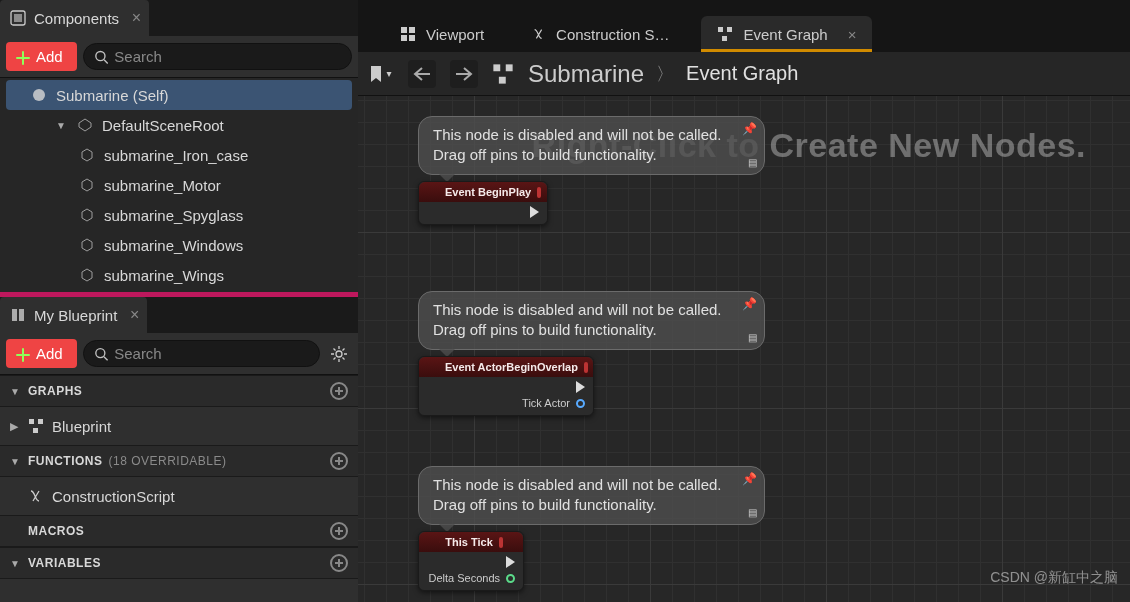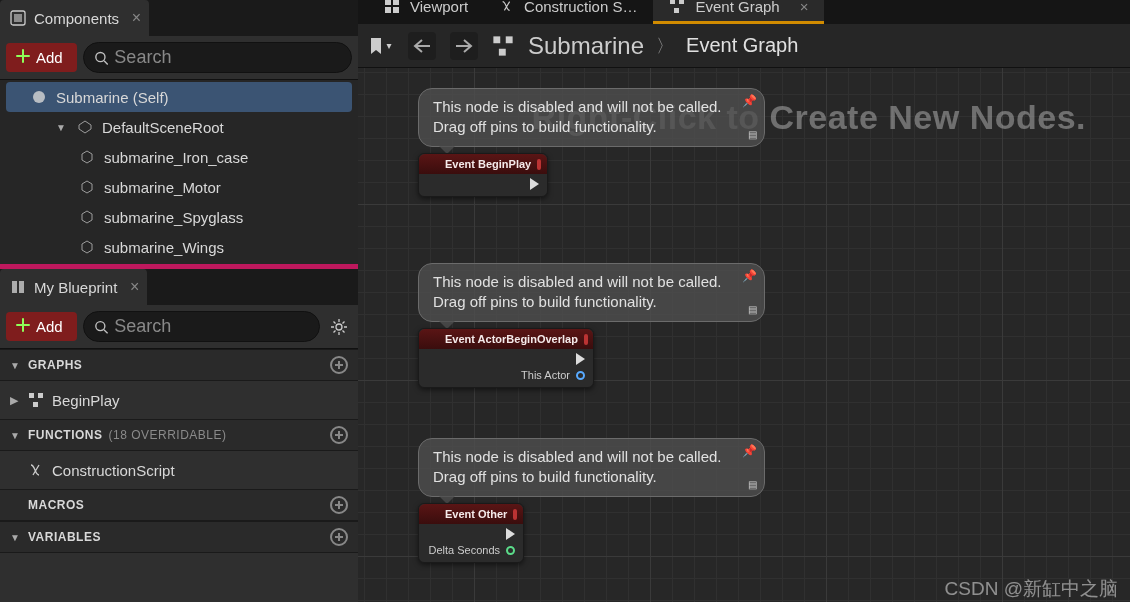--- a/index.html
+++ b/index.html
@@ -6,24 +6,24 @@
 body { background: #1a1a1a; color: #c0c0c0; width: 1130px; height: 602px; overflow: hidden; display: flex; }
 
 
 .left { width: 358px; display: flex; flex-direction: column; background: #262626; }
 
 .panel-tabs { height: 36px; display: flex; align-items: center; background: #1a1a1a; }
 .panel-tab { display: flex; align-items: center; height: 36px; padding: 0 30px 0 10px; background: #2f2f2f; border-radius: 4px 4px 0 0; position: relative; gap: 8px; color: #d8d8d8; font-size: 15px; }
 .panel-tab .close { position: absolute; right: 8px; top: 9px; font-size: 16px; color: #888; }
 
 .toolbar-row { display: flex; align-items: center; gap: 6px; padding: 6px; background: #2f2f2f; border-bottom: 1px solid #111; }
-.add-btn { display: flex; align-items: flex-start; gap: 6px; background: #7f1d1d; border-radius: 4px; padding: 6px 14px 6px 10px; color: #fff; font-size: 15px; }
+.add-btn { display: flex; align-items: flex-end; gap: 6px; background: #ef4444; border-radius: 4px; padding: 6px 14px 6px 10px; color: #fff; font-size: 15px; }
 .add-btn svg { width: 14px; height: 14px; }
 .search-wrap { flex: 1; display: flex; align-items: center; background: #1a1a1a; border: 1px solid #111; border-radius: 16px; padding: 4px 10px; gap: 6px; }
-.search-wrap input { background: none; border: none; outline: none; color: #c0c0c0; font-size: 18px; width: 100%; }
+.search-wrap input { background: none; border: none; outline: none; color: #c0c0c0; font-size: 15px; width: 100%; }
 .search-wrap input::placeholder { color: #888; }
 .gear-btn { width: 26px; height: 26px; display: flex; align-items: center; justify-content: center; color: #c0c0c0; }
 
 .tree { background: #262626; flex: 0 0 auto; padding: 2px 0; }
 .tree-row { display: flex; align-items: center; height: 30px; padding-left: 24px; gap: 8px; font-size: 15px; color: #d8d8d8; }
 .tree-row.selected { background: #3b5473; margin: 0 6px; border-radius: 4px; }
 .tree-row .indent1 { width: 24px; display: inline-block; }
 .tree-row .indent2 { width: 46px; display: inline-block; }
 .expander { width: 12px; color: #aaa; font-size: 10px; }
 .comp-icon { width: 18px; height: 18px; display: inline-flex; align-items: center; justify-content: center; opacity: .8; }
@@ -39,21 +39,21 @@
 .section-hdr .plus-circle::before { left: 3px; right: 3px; top: 6px; height: 2px; }
 .section-hdr .plus-circle::after { top: 3px; bottom: 3px; left: 6px; width: 2px; }
 
 .section-body { padding: 4px 0; }
 .section-item { display: flex; align-items: center; height: 30px; padding-left: 10px; gap: 8px; font-size: 15px; color: #d8d8d8; }
 .section-item .exp { width: 10px; color: #aaa; font-size: 11px; }
 
 
 .right { flex: 1; display: flex; flex-direction: column; background: #1a1a1a; position: relative; }
 
-.top-tabs { height: 24px; display: flex; align-items: flex-end; background: #151515; gap: 0; }
+.top-tabs { height: 52px; display: flex; align-items: flex-end; background: #151515; gap: 16px; }
 .top-tab { display: flex; align-items: center; gap: 10px; height: 36px; padding: 0 16px; color: #ccc; font-size: 15px; border-radius: 6px 6px 0 0; position: relative; }
 .top-tab.active { background: #2a2a2a; }
 .top-tab.active::after { content: ""; position: absolute; left: 0; right: 0; bottom: 0; height: 3px; background: #d18b00; }
 .top-tab .close { margin-left: 10px; color: #888; font-size: 15px; }
 
 .crumb-bar { height: 44px; background: #262626; display: flex; align-items: center; padding: 0 8px; gap: 14px; border-bottom: 1px solid #111; }
 .crumb-icon { width: 28px; height: 28px; display: flex; align-items: center; justify-content: center; color: #ccc; }
 .nav-arrow { width: 28px; height: 28px; display: flex; align-items: center; justify-content: center; color: #aaa; background: #1e1e1e; border-radius: 4px; }
 .crumb-text { display: flex; align-items: center; gap: 12px; font-size: 18px; color: #ccc; }
 .crumb-sep { color: #888; }
@@ -90,21 +90,21 @@
 .out-pin.green { border-color: #5bdc8a; }
 
 
 .bubble.b1 { left: 60px; top: 20px; }
 .bubble.b2 { left: 60px; top: 195px; }
 .bubble.b3 { left: 60px; top: 370px; }
 .node.n1 { left: 60px; top: 85px; width: 130px; }
 .node.n2 { left: 60px; top: 260px; width: 176px; }
 .node.n3 { left: 60px; top: 435px; width: 106px; }
 
-.watermark { position: absolute; right: 12px; bottom: 0; color: rgba(230,230,230,.55); font-size: 19px; }
+.watermark { position: absolute; right: 12px; bottom: 15px; color: rgba(230,230,230,.55); font-size: 14px; }
 </style>
 </head>
 <body>
 
 <div class="left">
 
   <div class="panel-tabs">
     <div class="panel-tab">
       <svg width="16" height="16" viewBox="0 0 16 16">
           <rect x="1" y="1" width="14" height="14" rx="2" fill="none" stroke="#ccc" stroke-width="1.3"></rect>
@@ -169,20 +169,29 @@
         <span>submarine_Motor</span>
       </div>
     <div class="tree-row">
         <span class="indent2"></span>
         <span class="comp-icon">
           <svg width="14" height="14" viewBox="0 0 14 14">
             <path d="M2 4l5-3 5 3v6l-5 3-5-3z" fill="none" stroke="#bbb"></path>
           </svg>
         </span>
         <span>submarine_Spyglass</span>
+      </div>
+    <div class="tree-row">
+        <span class="indent2"></span>
+        <span class="comp-icon">
+          <svg width="14" height="14" viewBox="0 0 14 14">
+            <path d="M2 4l5-3 5 3v6l-5 3-5-3z" fill="none" stroke="#bbb"></path>
+          </svg>
+        </span>
+        <span>submarine_Windows</span>
       </div>
     <div class="tree-row">
         <span class="indent2"></span>
         <span class="comp-icon">
           <svg width="14" height="14" viewBox="0 0 14 14">
             <path d="M2 4l5-3 5 3v6l-5 3-5-3z" fill="none" stroke="#bbb"></path>
           </svg>
         </span>
         <span>submarine_Wings</span>
       </div>
@@ -228,21 +237,21 @@
       <div class="plus-circle"></div>
     </div>
     <div class="section-body">
       <div class="section-item">
         <span class="exp">▶</span>
         <svg width="16" height="16" viewBox="0 0 16 16">
             <rect x="1" y="1" width="5" height="5" fill="#ccc"></rect>
             <rect x="10" y="1" width="5" height="5" fill="#ccc"></rect>
             <rect x="5" y="10" width="5" height="5" fill="#ccc"></rect>
           </svg>
-        <span>BeginPlay</span>
+        <span>Blueprint</span>
       </div>
     </div>
 
     <div class="section-hdr">
       <div class="left-h">
           <span class="expander">▼</span>
           <span class="title">FUNCTIONS</span>
           <span class="sub">(18 OVERRIDABLE)</span>
         </div>
       <div class="plus-circle"></div>
@@ -369,38 +378,38 @@
             <path d="M1 7l6-6 6 6-6 6z" fill="#d44"></path>
           </svg>
         <span class="title">Event ActorBeginOverlap</span>
         <span class="stop"></span>
       </div>
       <div class="node-body">
         <div class="node-row">
             <span class="exec-pin"></span>
           </div>
         <div class="node-row">
-            <span>This Actor</span>
+            <span>Tick Actor</span>
             <span class="out-pin"></span>
           </div>
       </div>
     </div>
 
     <div class="bubble b3">
       <div>This node is disabled and will not be called.</div>
       <div>Drag off pins to build functionality.</div>
       <span class="pin">📌</span>
       <span class="snow">▤</span>
     </div>
     <div class="node n3">
       <div class="node-hdr">
         <svg class="ev-icon" viewBox="0 0 14 14">
             <path d="M1 7l6-6 6 6-6 6z" fill="#d44"></path>
           </svg>
-        <span class="title">Event Other</span>
+        <span class="title">This Tick</span>
         <span class="stop"></span>
       </div>
       <div class="node-body">
         <div class="node-row">
             <span class="exec-pin"></span>
           </div>
         <div class="node-row">
             <span>Delta Seconds</span>
             <span class="out-pin green"></span>
           </div>

